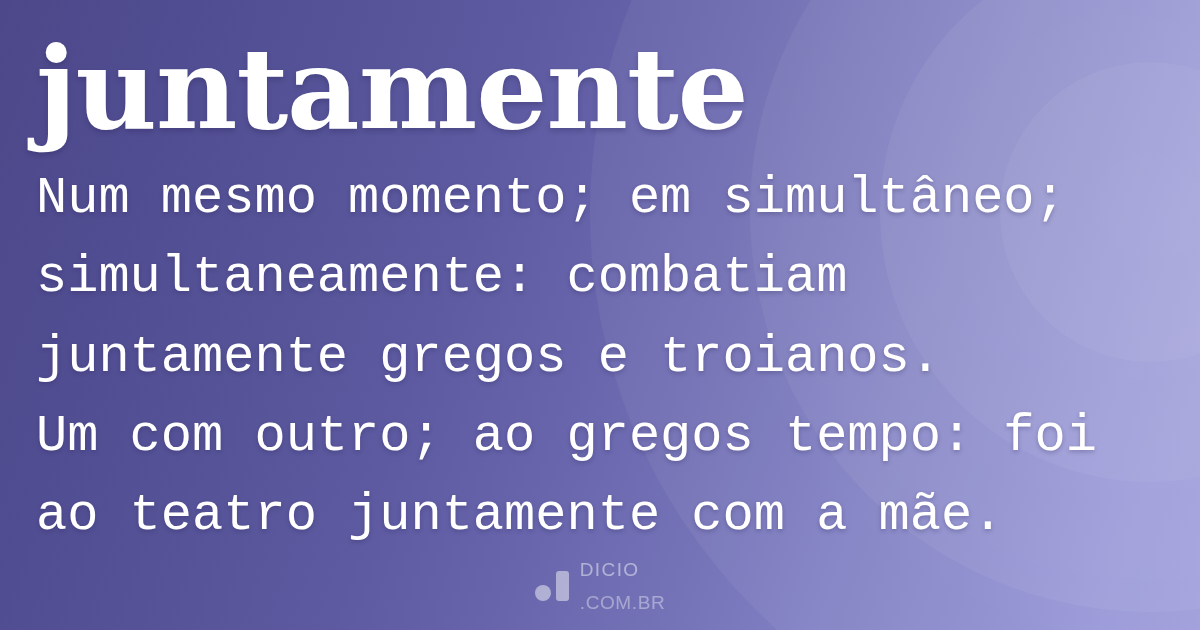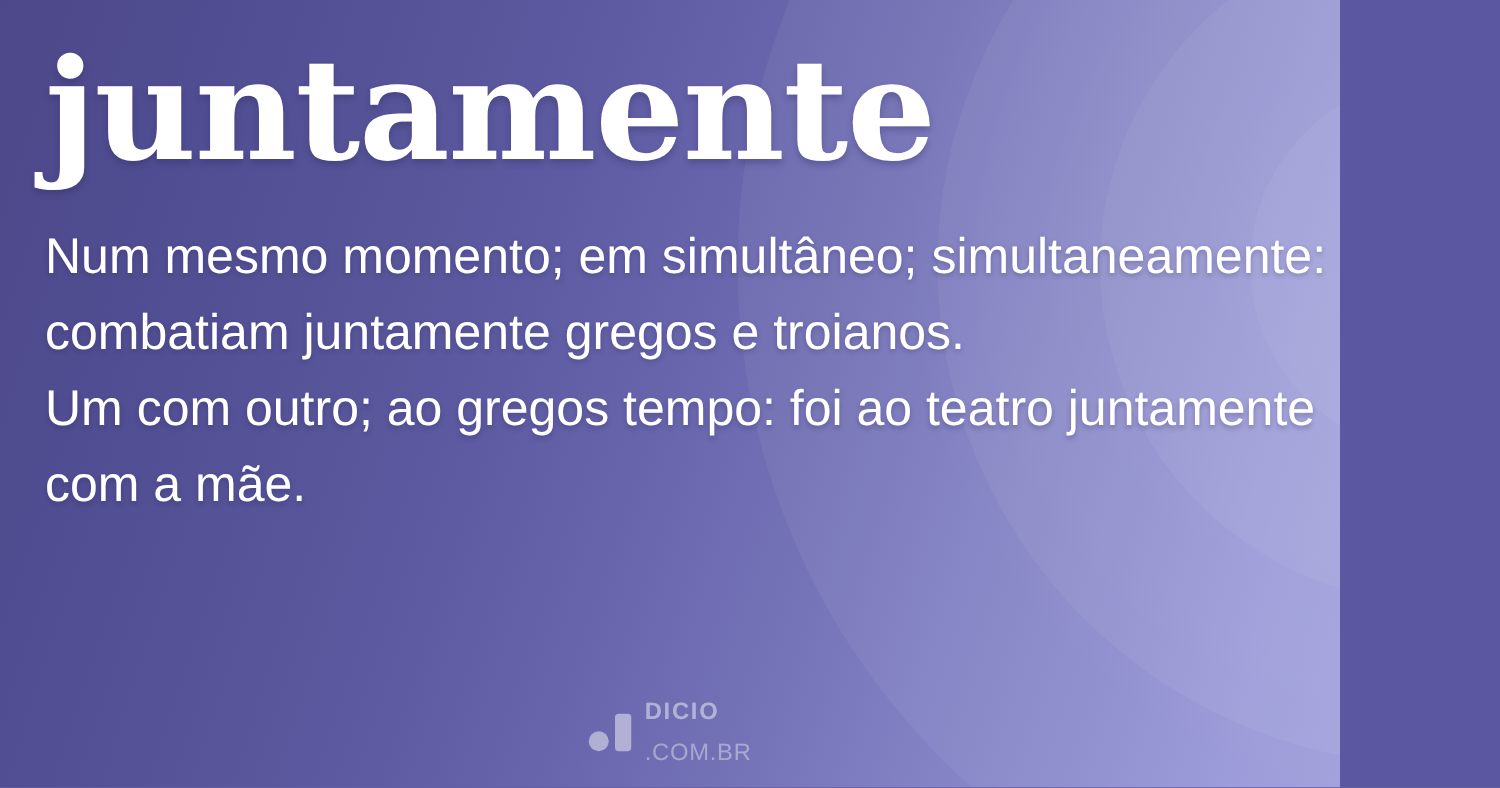--- a/index.html
+++ b/index.html
@@ -12,21 +12,21 @@
   }
 
   body {
     font-family:"DejaVu Serif", serif;
     background:#5b57a0;
   }
 
   
   .card {
     position:relative;
-    width:1072px;
+    width:1200px;
     height:630px;
     overflow:hidden;
     
     background:
       linear-gradient(108deg,
         #4c4889 0%,
         #514d92 14%,
         #565398 26%,
         #5d5aa1 38%,
         #6865ac 50%,
@@ -81,24 +81,24 @@
     font-weight:700;
     font-size:112px;
     line-height:1.12;
     color:#ffffff;
     letter-spacing:-1px;
     text-shadow:0 3px 5px rgba(40,36,86,0.30);
     white-space:nowrap;
   }
 
   .definitions {
-    margin-top:24px;
-    font-family:Liberation Sans, sans-serif;
+    margin-top:8px;
+    font-family:Liberation Mono, monospace;
     font-weight:400;
-    font-size:40px;
+    font-size:52px;
     line-height:1.52;
     color:#ffffff;
     text-shadow:0 2px 4px rgba(40,36,86,0.30);
     max-width:1100px;
   }
   .definitions .sense { display:block; }
 
   
   .logo {
     position:absolute;
@@ -122,21 +122,21 @@
     background:#ffffff;
   }
   .logo-bar {
     width:13px; height:30px;
     border-radius:3px;
     background:#ffffff;
   }
   .logo-text { line-height:1; }
   .logo-name {
     font-family:"Liberation Sans", sans-serif;
-    font-weight:700;
+    font-weight:400;
     font-size:19px;
     letter-spacing:1.4px;
     color:#ffffff;
     display:block;
   }
   .logo-tld {
     font-family:"Liberation Sans", sans-serif;
     font-weight:400;
     font-size:19px;
     letter-spacing:0.6px;

